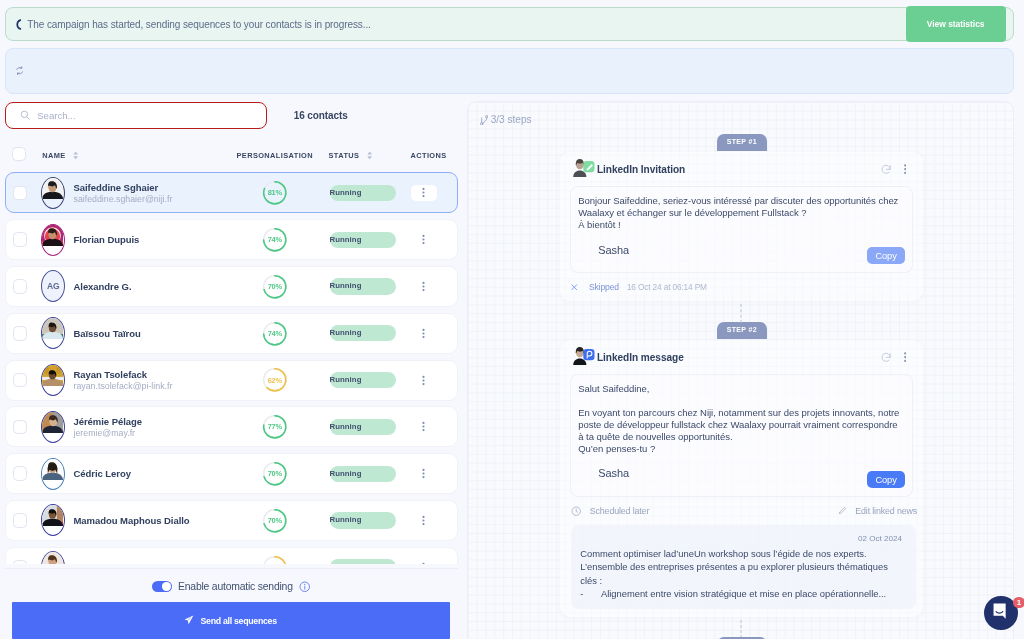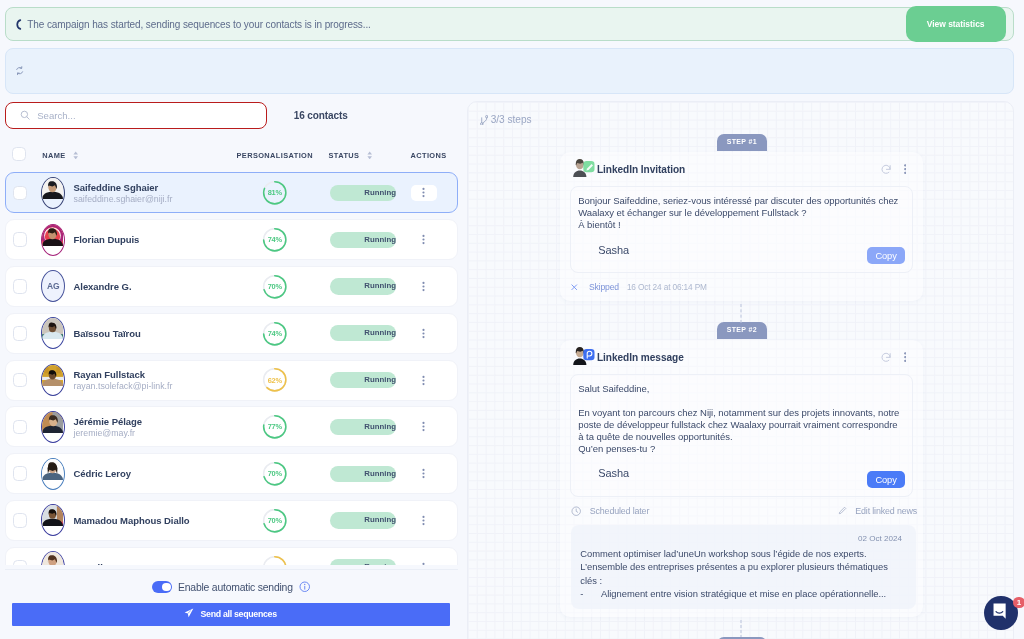--- a/index.html
+++ b/index.html
@@ -28,21 +28,21 @@
     background:#e9f2fc; border:1px solid #d7e6f8;
     padding-left:8px;
   }
   .banner-icon { width:12px; flex:0 0 12px; display:flex; align-items:center; justify-content:center; }
   .banner-text {
     font-size:10px; color:#5d6b8b; margin-left:2.5px; letter-spacing:-0.1px;
   }
   .banner-info .banner-text { line-height:14.7px; }
   .banner-spacer { flex:1; }
   .btn-stats {
-    background:#6bce92; color:#fff; border:none; border-radius:10px;
+    background:#6bce92; color:#fff; border:none; border-radius:4px;
     font-size:8.5px; font-weight:700; padding:0; width:99.7px; height:36px;
     font-family:"Liberation Sans", sans-serif; cursor:pointer;
     letter-spacing:-0.05px;
   }
 
   
   .main { position:absolute; top:101px; left:0; right:0; bottom:0; }
 
   
   .contacts {
@@ -95,21 +95,21 @@
     .cell-score { position:absolute; left:256px; width:25.5px; display:flex; justify-content:center; }
   .score-num {
     position:absolute; left:0; top:0; width:25.5px; height:25.5px; display:flex;
     align-items:center; justify-content:center; font-size:7.4px; font-weight:700;
     letter-spacing:-0.2px;
   }
   .cell-status { position:absolute; left:323.5px; width:66.7px; display:flex; justify-content:center; }
   .badge-run {
     background:#bfe8d3; color:#41516f; font-size:7.8px; font-weight:700;
     border-radius:20px; padding:0; width:66.7px; height:16.1px; line-height:16.1px;
-    text-align:right; letter-spacing:0.05px;
+    text-align:left; letter-spacing:0.05px;
   }
   .cell-act { position:absolute; left:404.8px; width:26px; display:flex; justify-content:center; }
   .dots-btn {
     width:26px; height:16.3px; border-radius:5px; display:flex; align-items:center;
     justify-content:center; background:transparent; border:none; cursor:pointer;
   }
   .row.sel .dots-btn { background:#fff; }
 
   .footer-area {
     flex:0 0 70px; border-top:1px solid #eaeef6; padding-top:8px;
@@ -118,21 +118,21 @@
   .toggle-row { display:flex; align-items:center; height:18px; }
   .toggle {
     width:19.8px; height:11.2px; border-radius:10px; background:#4a6cf7; position:relative;
   }
   .toggle::after {
     content:''; position:absolute; right:1.4px; top:1.4px; width:8.4px; height:8.4px;
     border-radius:50%; background:#fff;
   }
   .toggle-label { font-size:10.4px; color:#41506f; margin-left:5.8px; letter-spacing:-0.2px; }
   .send-btn {
-    margin-top:6.6px; margin-right:2px; width:438px; height:23px; background:#4a6cf7; color:#fff;
+    margin-top:6.6px; margin-right:2px; width:438px; height:37px; background:#4a6cf7; color:#fff;
     border:none; border-radius:1px; font-size:8.8px; font-weight:700;
     display:flex; align-items:center; justify-content:center; gap:6.5px;
     letter-spacing:-0.3px;
     font-family:"Liberation Sans", sans-serif; cursor:pointer;
   }
 
   
   .seq {
     position:absolute; left:467px; top:0; width:547px; bottom:-12px;
     background:#f8fafd; border:1px solid #ebeef6; border-radius:10px;
@@ -413,21 +413,21 @@
           <span class="avatar" style="border-color:#39409a"><svg width="21" height="21" viewBox="0 0 24 24">
               <rect width="24" height="24" fill="#d2a22d"></rect>
               <rect y="13.6" width="24" height="3.6" fill="#ecedef"></rect>
               <rect x="2.5" y="2.5" width="5" height="7" fill="#c79327"></rect>
               <rect x="16.5" y="2.5" width="5" height="7" fill="#c79327"></rect>
               <path d="M0 24c0-5.4 5.1-8.3 12-8.3s12 2.9 12 8.3z" fill="#b5906a"></path>
               <ellipse cx="12" cy="11.5" rx="4.08" ry="5.1" fill="#6b4a2d"></ellipse>
               <path d="M7.57 11.3c0-6.375 2.856-5.3549999999999995 4.43-5.3549999999999995s4.43 1.5299999999999998 4.43 5.3549999999999995l-0.5 2.142-1.5504-3.6719999999999997-2.5296 1.275-3.468-0.9179999999999999-2.04 2.9579999999999997z" fill="#100d0a"></path>
             </svg></span>
           <span class="name-wrap">
-            <span class="c-name">Rayan Fullstack</span>
+            <span class="c-name">Rayan Tsolefack</span>
             <span class="c-mail">rayan.tsolefack@pi-link.fr</span>
           </span>
           <span class="cell-score">
             <svg width="25.5" height="25.5" viewBox="0 0 25.5 25.5">
               <circle cx="12.75" cy="12.75" r="11.1" fill="none" stroke="#eaecf1" stroke-width="1.55"></circle>
               <circle cx="12.75" cy="12.75" r="11.1" fill="none" stroke="#eec14a" stroke-width="1.55" stroke-linecap="round" stroke-dasharray="69.74" stroke-dashoffset="26.50" transform="rotate(-90 12.75 12.75)"></circle>
             </svg>
             <span class="score-num" style="color:#eec14a">62%</span>
           </span>
           <span class="cell-status">

